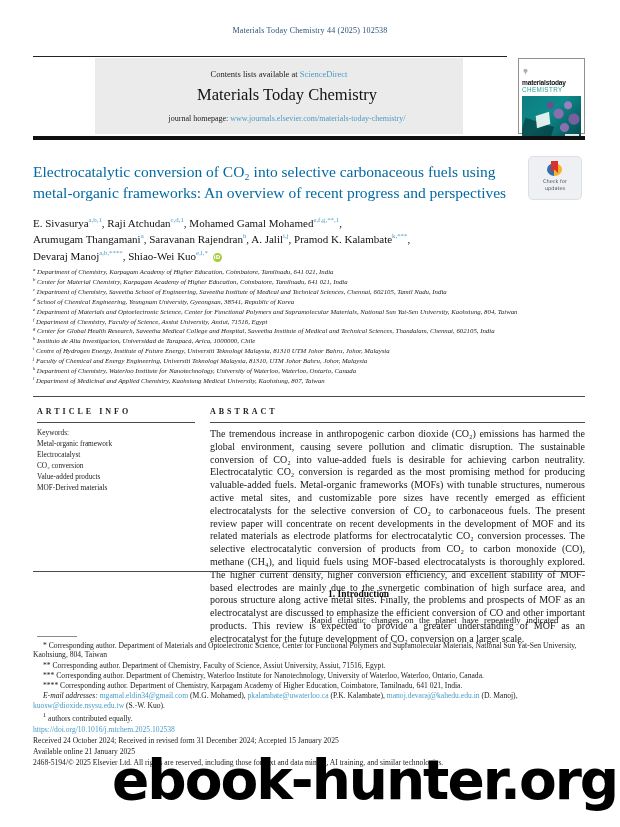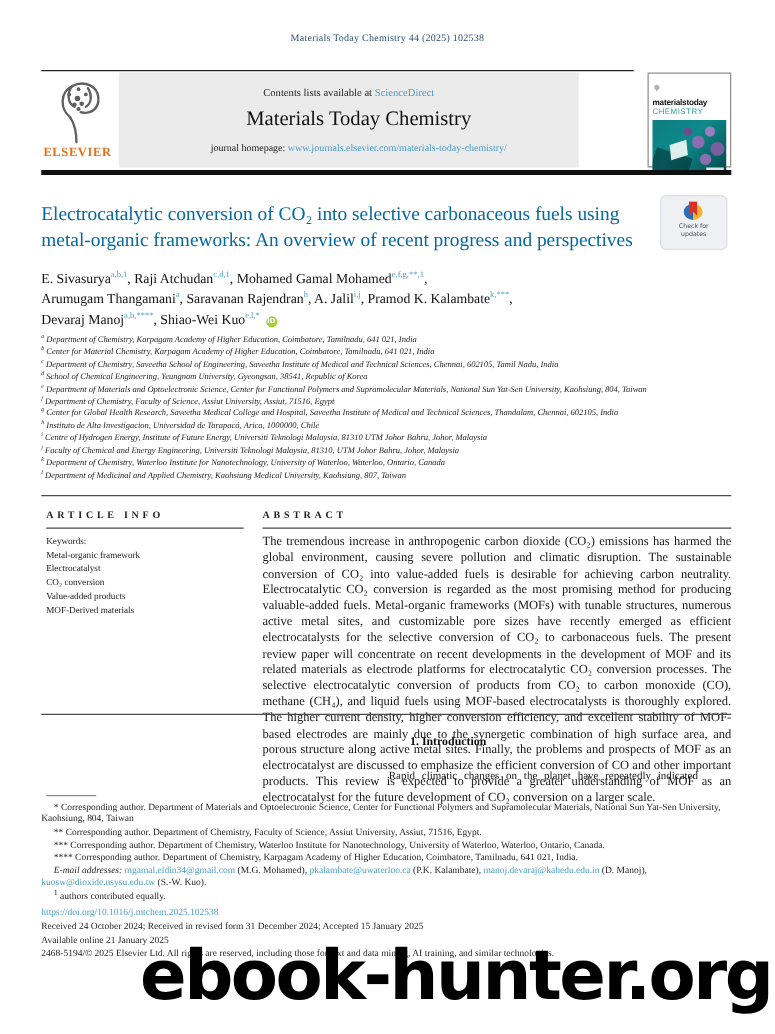--- a/index.html
+++ b/index.html
@@ -93,42 +93,20 @@
 </head>
 <body>
 
 <div class="page">
 
   <div class="abs citation">Materials Today Chemistry 44 (2025) 102538</div>
 
   <div class="abs rule-thin-top"></div>
   <div class="abs header-row">
 
-    <div class="abs elsevier">
-      <span>
-        <svg width="50" height="56" viewBox="0 0 60 66">
-          <g fill="none" stroke="#5f5f5f" stroke-width="2.2" stroke-linecap="round">
-            <path d="M29 64 C29 52 27 46 23 40"></path>
-            <path d="M23 40 C13 32 13 16 25 10 C37 4 49 10 50 21 C51 32 42 38 33 35"></path>
-            <path d="M25 10 C20 16 20 26 27 30"></path>
-            <path d="M40 12 C44 18 44 26 38 30"></path>
-          </g>
-          <g fill="#5f5f5f">
-            <circle cx="30" cy="22" r="2.6"></circle>
-              <circle cx="34" cy="27" r="2.2"></circle>
-            <circle cx="27" cy="28" r="2.2"></circle>
-              <circle cx="31" cy="32" r="2"></circle>
-            <circle cx="22" cy="18" r="1.8"></circle>
-              <circle cx="38" cy="18" r="1.8"></circle>
-            <circle cx="31" cy="13" r="1.8"></circle>
-          </g>
-        </svg>
-      </span>
-      <div class="elsevier-word">ELSEVIER</div>
-    </div>
 
     <div class="abs graybox">
       <div class="contents-line">
         <span>Contents lists available at</span>
         <a class="link" href="#">ScienceDirect</a>
       </div>
       <div class="journal-title">Materials Today Chemistry</div>
       <div class="homepage-line">
         <span>journal homepage:</span>
         <a class="link" href="#">www.journals.elsevier.com/materials-today-chemistry/</a>

